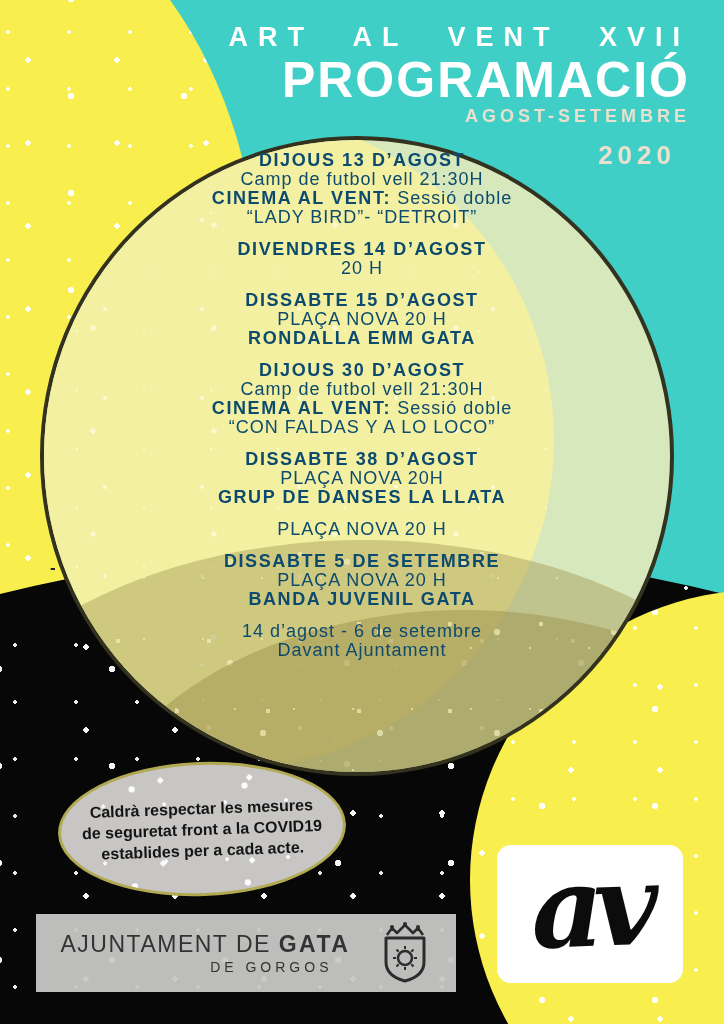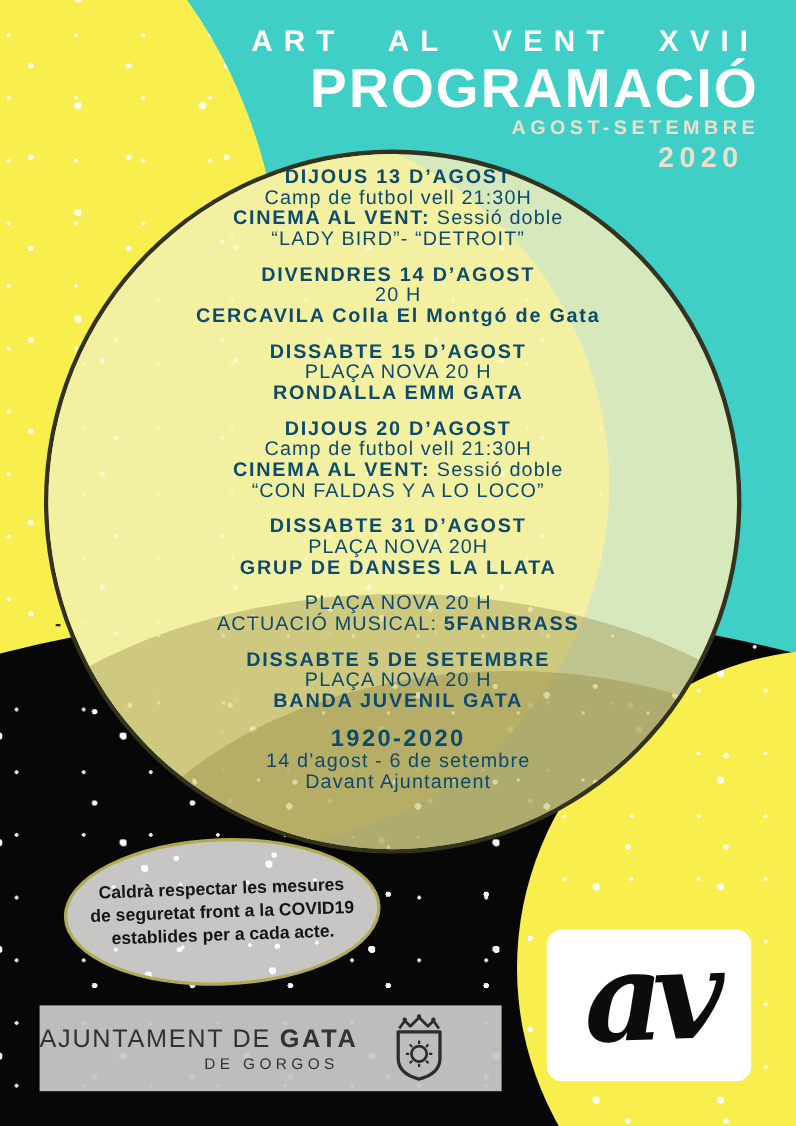--- a/index.html
+++ b/index.html
@@ -47,41 +47,41 @@
             border-radius:50%; background-color:#f3f0a2; }
   .khaki1 { position:absolute; left:-120px; top:400px; width:880px; height:560px;
             border-radius:50%; background-color:rgba(158,146,78,.42); }
   .khaki2 { position:absolute; left:30px; top:470px; width:780px; height:540px;
             border-radius:50%; background-color:rgba(158,146,78,.5); }
   
   .title  { position:absolute; z-index:6; top:22px; right:34px; text-align:right; color:#ffffff; }
   .t-kicker { font-size:27px; font-weight:700; letter-spacing:10px; word-spacing:22px; white-space:nowrap; }
   .t-main   { font-size:50px; font-weight:800; letter-spacing:2px; margin-top:-2px; white-space:nowrap; }
   .t-sub    { font-size:18px; font-weight:800; letter-spacing:4px; margin-top:-3px; white-space:nowrap; }
-  .t-year   { font-size:26px; font-weight:800; letter-spacing:5px; margin-top:1px; margin-right:14px; }
+  .t-year   { font-size:26px; font-weight:800; letter-spacing:5px; margin-top:13px; margin-right:14px; }
   .t-sub, .t-year { color:#ebe0cd; }
   
   .events { position:absolute; z-index:6; left:62px; top:151px; width:600px;
             text-align:center; color:#0c4a6e; font-size:18px; line-height:19px; letter-spacing:1px; }
   .event  { margin-bottom:13px; }
   .line   { white-space:nowrap; }
   .b      { font-weight:700; letter-spacing:1.6px; }
   .lg     { font-size:21.5px; line-height:22px; }
   .lg .b  { letter-spacing:2.2px; }
   
   .dash { position:absolute; z-index:6; left:50px; top:558px; color:#222; font-size:17px; font-weight:700; }
   
   .covid { position:absolute; z-index:6; left:58px; top:762px; width:288px; height:134px;
            box-sizing:border-box; border-radius:50%; border:3px solid #b2aa52;
            background-color:#c7c6c4; transform:rotate(-2deg);
            display:flex; align-items:center; justify-content:center;
            text-align:center; font-weight:700; font-size:16px; line-height:21px; color:#151515; }
   
   .bar { position:absolute; z-index:6; left:36px; top:914px; width:420px; height:78px;
-         background:rgba(199,199,197,.95); display:flex; align-items:center; justify-content:flex-start;
+         background:rgba(199,199,197,.95); display:flex; align-items:center; justify-content:center;
          gap:29px; color:#333333; }
   .bar-text { text-align:right; }
   .bar-l1 { font-size:23px; letter-spacing:1.5px; white-space:nowrap; }
   .bar-l1 .gata { font-weight:700; letter-spacing:2.5px; }
   .bar-l2 { font-size:14px; letter-spacing:4px; margin-top:1px; margin-right:18px; }
   .crest  { flex:0 0 auto; }
   
   .av-box { position:absolute; z-index:6; left:497px; top:845px; width:186px; height:138px;
             background:#ffffff; border-radius:14px;
             display:flex; align-items:center; justify-content:center; }
@@ -113,49 +113,46 @@
   <div class="events">
       <div class="event">
         <div class="line"><span class="b">DIJOUS 13 D’AGOST</span></div>
         <div class="line"><span>Camp de futbol vell 21:30H</span></div>
         <div class="line"><span class="b">CINEMA AL VENT:</span><span> Sessió doble</span></div>
         <div class="line"><span>“LADY BIRD”- “DETROIT”</span></div>
       </div>
       <div class="event">
         <div class="line"><span class="b">DIVENDRES 14 D’AGOST</span></div>
         <div class="line"><span>20 H</span></div>
-        <div class="line"><span class="b">CERCAVILA Colla El Montgó de  Gata</span></div>
       </div>
       <div class="event">
         <div class="line"><span class="b">DISSABTE 15 D’AGOST</span></div>
         <div class="line"><span>PLAÇA NOVA 20 H</span></div>
         <div class="line"><span class="b">RONDALLA EMM GATA</span></div>
       </div>
       <div class="event">
-        <div class="line"><span class="b">DIJOUS 20 D’AGOST</span></div>
+        <div class="line"><span class="b">DIJOUS 30 D’AGOST</span></div>
         <div class="line"><span>Camp de futbol vell 21:30H</span></div>
         <div class="line"><span class="b">CINEMA AL VENT:</span><span> Sessió doble</span></div>
         <div class="line"><span>“CON FALDAS Y A LO LOCO”</span></div>
       </div>
       <div class="event">
-        <div class="line"><span class="b">DISSABTE 31 D’AGOST</span></div>
+        <div class="line"><span class="b">DISSABTE 38 D’AGOST</span></div>
         <div class="line"><span>PLAÇA NOVA 20H</span></div>
         <div class="line"><span class="b">GRUP DE DANSES LA LLATA</span></div>
       </div>
       <div class="event">
         <div class="line"><span>PLAÇA NOVA 20 H</span></div>
-        <div class="line"><span>ACTUACIÓ MUSICAL: </span><span class="b">5FANBRASS</span></div>
       </div>
       <div class="event">
         <div class="line"><span class="b">DISSABTE 5 DE SETEMBRE</span></div>
         <div class="line"><span>PLAÇA NOVA 20 H</span></div>
         <div class="line"><span class="b">BANDA JUVENIL GATA</span></div>
       </div>
       <div class="event">
-        <div class="line lg"><span class="b">1920-2020</span></div>
         <div class="line"><span>14 d’agost - 6 de setembre</span></div>
         <div class="line"><span>Davant Ajuntament</span></div>
       </div>
     </div>
 
   <div class="dash">-</div>
 
   <div class="covid dots-w">
     <div>
       <div>Caldrà respectar les mesures</div>

